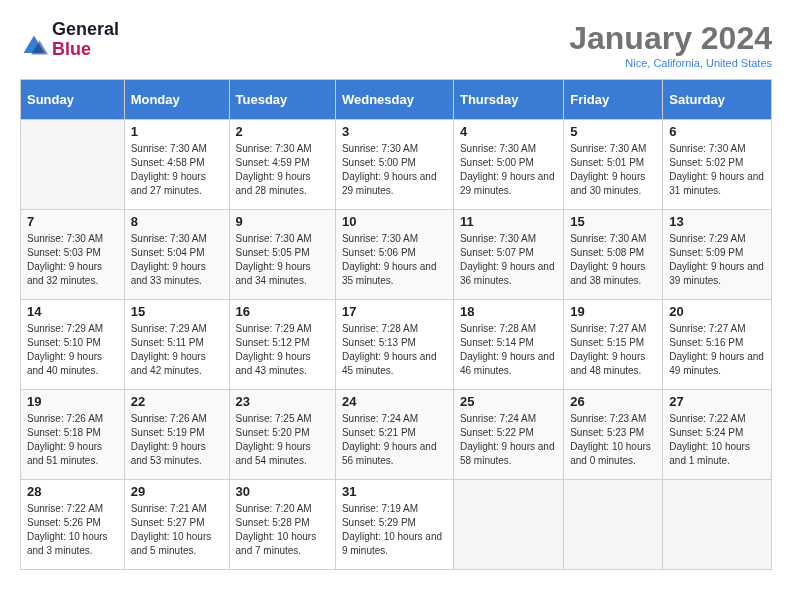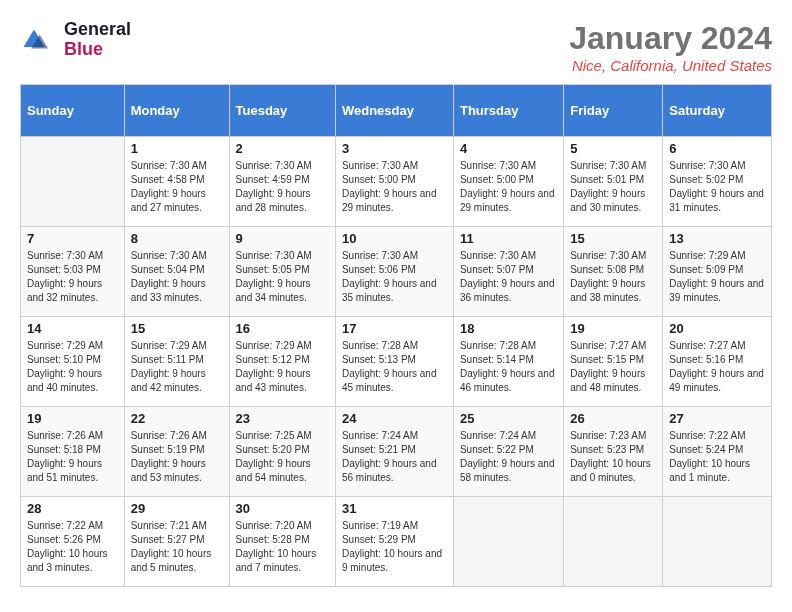--- a/index.html
+++ b/index.html
@@ -11,22 +11,22 @@
       padding: 20px;
     }
     .header-area {
       display: flex;
       justify-content: space-between;
       align-items: flex-start;
       margin-bottom: 10px;
     }
     .logo {
       display: flex;
-      align-items: center;
-      gap: 16px;
+      align-items: flex-end;
+      gap: 4px;
     }
     .logo-text {
       font-size: 18px;
       font-weight: bold;
       color: #1a1a2e;
       line-height: 1.1;
     }
     .logo-text span {
       color: #be185d;
     }
@@ -36,33 +36,32 @@
     }
     .title-area {
       text-align: right;
     }
     .main-title {
       font-size: 32px;
       font-weight: bold;
       color: #737373;
     }
     .subtitle {
-      font-size: 15px;
-      color: #ef4444;
-      font-style: italic;
+      font-size: 11px;
+      color: #3b82f6;
     }
     table {
       width: 100%;
       border-collapse: collapse;
       font-size: 11px;
     }
     thead tr th {
       background: #3a7bd5;
       color: #fff;
-      padding: 18px 6px;
+      padding: 12px 6px;
       text-align: left;
       font-size: 13px;
       font-weight: bold;
       border: 1px solid #ccc;
     }
     tbody tr td {
       border: 1px solid #d0d0d0;
       padding: 4px 6px;
       vertical-align: top;
       min-height: 80px;

